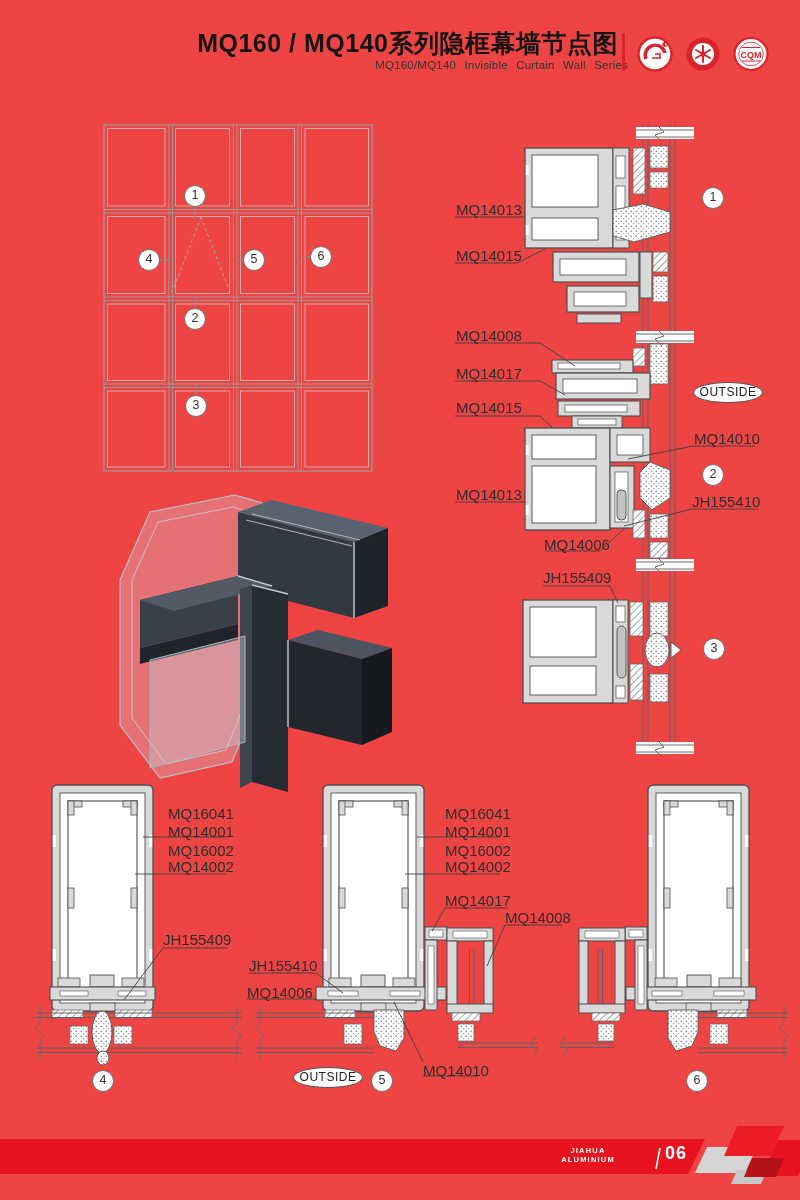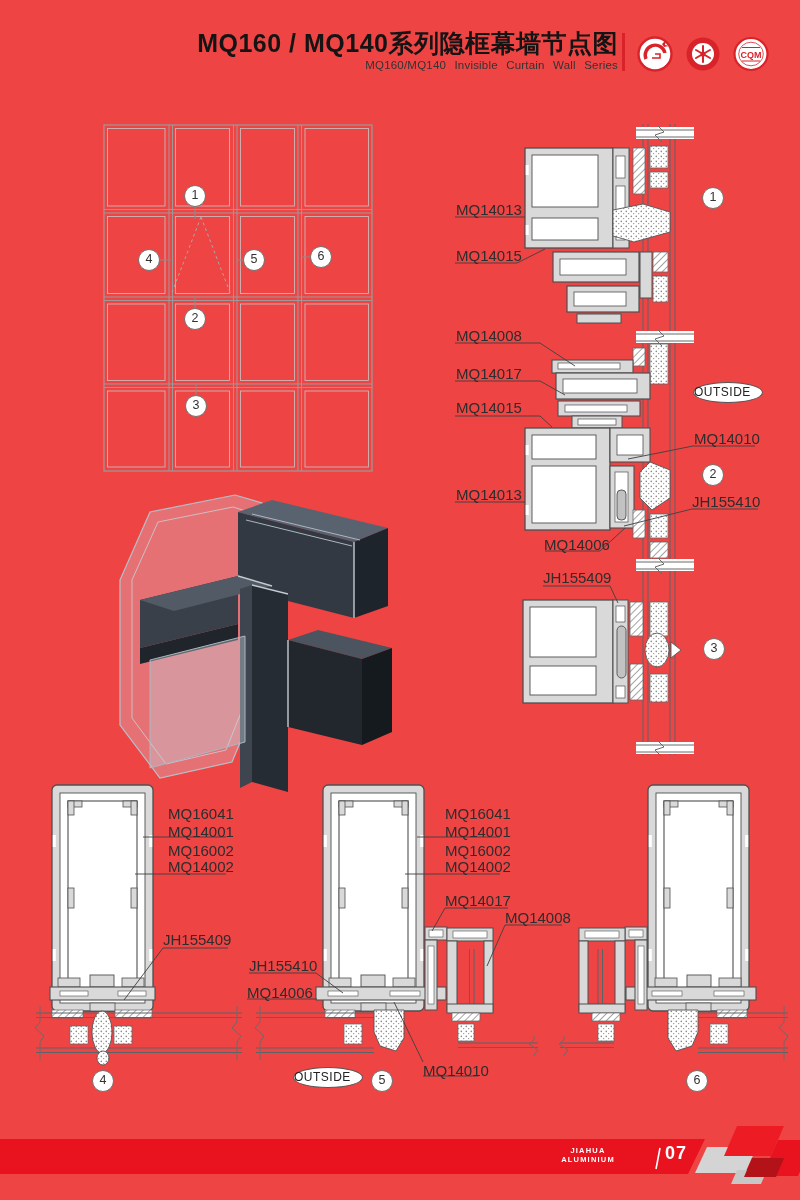--- a/index.html
+++ b/index.html
@@ -1,29 +1,29 @@
 <!DOCTYPE html>
 <html><head>
 <meta charset="utf-8">
 <style>
   html,body{margin:0;padding:0;background:#888;}
   #page{position:relative;width:800px;height:1200px;background:#ef4444;overflow:hidden;
         font-family:"Liberation Sans",sans-serif;}
   svg{position:absolute;left:0;top:0;}
   .hdr-title{position:absolute;right:182px;top:27px;font-size:25px;font-weight:bold;
              color:#141414;letter-spacing:.5px;white-space:nowrap;}
-  .hdr-sub{position:absolute;right:182px;top:59px;font-size:11.5px;color:#333;
+  .hdr-sub{position:absolute;right:172px;top:59px;font-size:11.5px;color:#333;
            word-spacing:5px;letter-spacing:.2px;white-space:nowrap;}
   .hdr-div{position:absolute;left:622px;top:33px;width:3px;height:38px;background:#d8232a;}
   .plabel{position:absolute;font-size:15px;color:#2d2d2d;white-space:nowrap;}
   .ecall,.dcall{position:absolute;box-sizing:border-box;width:22px;height:22px;
       border:1.3px solid #717171;border-radius:50%;background:#fff;text-align:center;
       font-size:12.5px;line-height:19px;color:#333;}
   .outside{position:absolute;box-sizing:border-box;width:70px;height:21px;
-      border:1.2px solid #555;border-radius:50%;background:#fff;text-align:left;
+      border:1.2px solid #555;border-radius:50%;background:#fff;text-align:center;
       font-size:12px;line-height:18px;letter-spacing:.5px;color:#222;}
   .ft-brand{position:absolute;left:520px;top:1146px;width:136px;text-align:center;
       color:#fff;font-size:7.5px;font-weight:bold;letter-spacing:1.2px;line-height:9px;}
   .ft-num{position:absolute;left:665px;top:1143px;color:#fff;font-size:18px;
       font-weight:bold;letter-spacing:1px;}
 </style>
 </head>
 <body>
 
 <div id="page">
@@ -437,15 +437,15 @@
   <div class="plabel" style="left:445px;top:892px;">MQ14017</div>
   <div class="plabel" style="left:505px;top:909px;">MQ14008</div>
   <div class="plabel" style="left:249px;top:957px;">JH155410</div>
   <div class="plabel" style="left:247px;top:984px;">MQ14006</div>
   <div class="plabel" style="left:423px;top:1062px;">MQ14010</div>
 
   <div class="ft-brand">
     <div>JIAHUA</div>
     <div>ALUMINIUM</div>
   </div>
-  <div class="ft-num">07</div>
+  <div class="ft-num">06</div>
 
 </div>
 
 </body></html>

